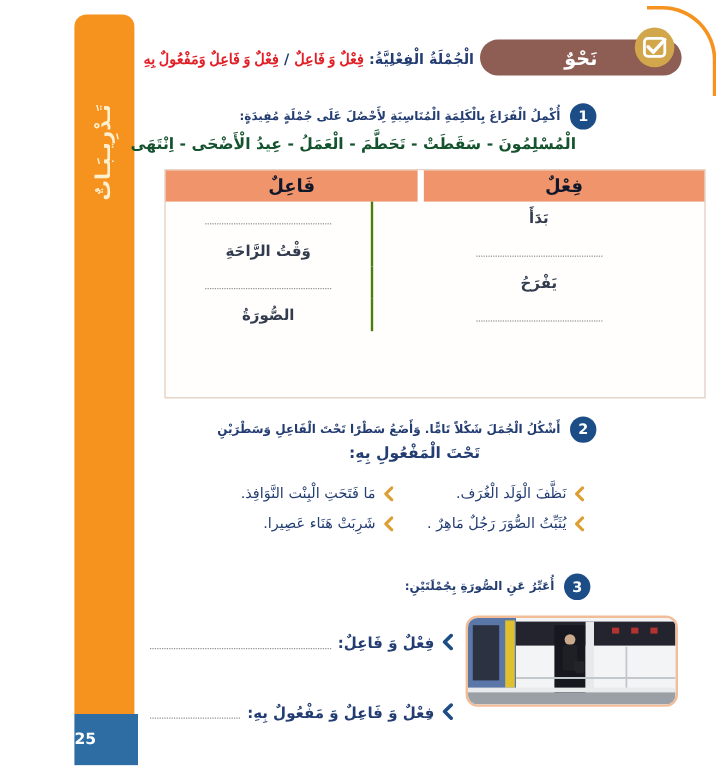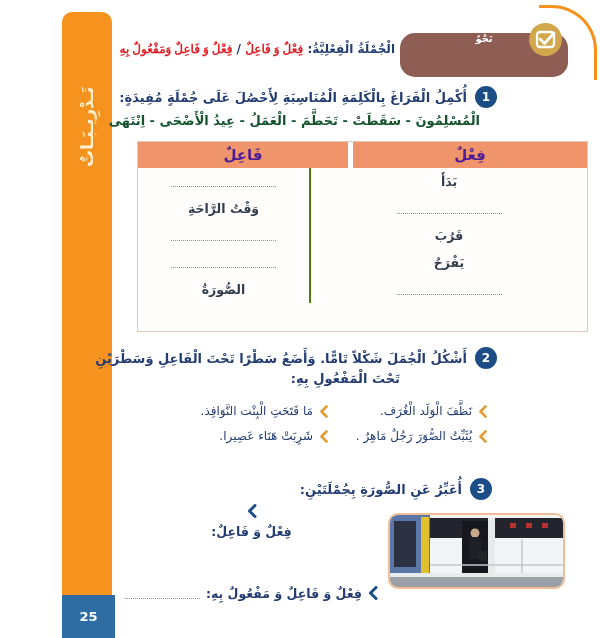--- a/index.html
+++ b/index.html
@@ -15,52 +15,52 @@
   .sidebar{position:absolute;left:62px;top:12px;width:50px;height:583px;
            background:#f6921e;border-radius:10px 10px 0 0;}
   .sidebar-label-wrap{position:absolute;left:0;top:22px;width:50px;height:185px;}
   .sidebar-label{position:absolute;left:50%;top:50%;width:185px;
                  transform:translate(-50%,-50%) rotate(-90deg);
                  text-align:center;color:#fdf0cf;font-size:17px;font-weight:bold;
                  direction:rtl;white-space:nowrap;letter-spacing:1px;}
 
   
   .pagebox{position:absolute;left:62px;top:595px;width:53px;height:43px;background:#2e6da4;
-           display:flex;align-items:center;justify-content:center;
+           display:flex;align-items:center;justify-content:flex-start;
            color:#fff;font-size:13px;font-weight:bold;}
 
   
-  .badge{position:absolute;left:400px;top:33px;width:168px;height:44px;background:#8e5d53;
-         border-radius:15px;display:flex;justify-content:center;
-         color:#fff;font-size:10px;font-weight:bold;direction:rtl;}
+  .badge{position:absolute;left:400px;top:33px;width:168px;height:30px;background:#8e5d53;
+         border-radius:15px;display:flex;align-items:center;justify-content:center;
+         color:#fff;font-size:16px;font-weight:bold;direction:rtl;}
   .check-icon{position:absolute;left:528px;top:22px;width:35px;height:35px;}
   .title{position:absolute;top:42px;right:205px;direction:rtl;white-space:nowrap;
          font-size:12px;font-weight:bold;color:#233d72;}
   .title .red{color:#e01f26;font-family:Liberation Serif, serif;}
 
   
   .ex-header{position:absolute;display:flex;direction:rtl;align-items:center;gap:8px;}
   .num{width:22px;height:22px;border-radius:50%;background:#1d4d86;color:#fff;
        font-size:12px;font-weight:bold;display:flex;align-items:center;justify-content:center;
        flex:0 0 auto;}
-  .ex-text{font-size:13px;font-weight:bold;color:#233d72;white-space:nowrap;direction:rtl;}
+  .ex-text{font-size:10px;font-weight:bold;color:#233d72;white-space:nowrap;direction:rtl;}
   #ex1{top:86px;right:103px;}
   #ex2{top:347px;right:103px;}
   #ex3{top:478px;right:108px;}
   .ex2-line2{position:absolute;top:371px;right:200px;font-size:13px;font-weight:bold;
              color:#233d72;direction:rtl;white-space:nowrap;}
 
   .word-bank{position:absolute;top:113px;right:120px;direction:rtl;white-space:nowrap;
              color:#14532d;font-size:13px;font-weight:bold;}
 
   
   .gtable{position:absolute;left:137px;top:141px;width:451px;height:191px;
           border:1px solid #e2cabb;background:#fffefd;direction:rtl;box-sizing:border-box;}
   .thead{display:flex;height:26px;}
-  .th{background:#f0946b;color:#4c1d95;font-size:15px;font-weight:bold;
+  .th{background:#f0946b;color:#0f172a;font-size:15px;font-weight:bold;
       display:flex;align-items:center;justify-content:center;}
   .th.verb{width:234px;}
   .th-gap{width:5px;background:#fff;}
   .th.subject{flex:1;}
   .trow{display:flex;height:27px;}
   .td{display:flex;align-items:center;justify-content:center;
       font-size:12.5px;font-weight:bold;color:#323c4e;}
   .td.verb{width:278px;border-left:2px solid #4d7c0f;box-sizing:border-box;}
   .td.subject{flex:1;}
   .blank{width:105px;border-bottom:1.5px dotted #8f8f8f;height:10px;}
@@ -72,21 +72,21 @@
   .sentence{display:flex;align-items:center;gap:6px;direction:rtl;
             font-size:12px;font-weight:normal;color:#233d72;white-space:nowrap;}
   .chev{flex:0 0 auto;display:block;}
 
   
   .photo{position:absolute;left:388px;top:513px;width:177px;height:76px;
          border:2px solid #f3bd97;border-radius:10px;overflow:hidden;box-sizing:border-box;
          background:#e8eaec;}
   .prompt{position:absolute;left:125px;right:222px;height:22px;
           display:flex;direction:rtl;align-items:center;gap:6px;}
-  #prompt1{top:504px;flex-direction:column;}
+  #prompt1{top:524px;}
   #prompt2{top:558px;margin-top:24px;}
   .prompt-label{font-size:12.5px;font-weight:bold;color:#233d72;white-space:nowrap;}
   .prompt-dots{flex:1;border-bottom:1.5px dotted #8f8f8f;height:0;position:relative;top:5px;}
 </style>
 </head>
 <body>
 
 <div class="page">
 
   <div class="corner-arc"></div>
@@ -134,26 +134,20 @@
       <div class="td verb">بَدَأَ</div>
       <div class="td subject">
           <span class="blank"></span>
         </div>
     </div>
     <div class="trow">
       <div class="td verb">
           <span class="blank"></span>
         </div>
       <div class="td subject">وَقْتُ الرَّاحَةِ</div>
-    </div>
-    <div class="trow">
-      <div class="td verb">قَرُبَ</div>
-      <div class="td subject">
-          <span class="blank"></span>
-        </div>
     </div>
     <div class="trow">
       <div class="td verb">يَفْرَحُ</div>
       <div class="td subject">
           <span class="blank"></span>
         </div>
     </div>
     <div class="trow">
       <div class="td verb">
           <span class="blank"></span>

